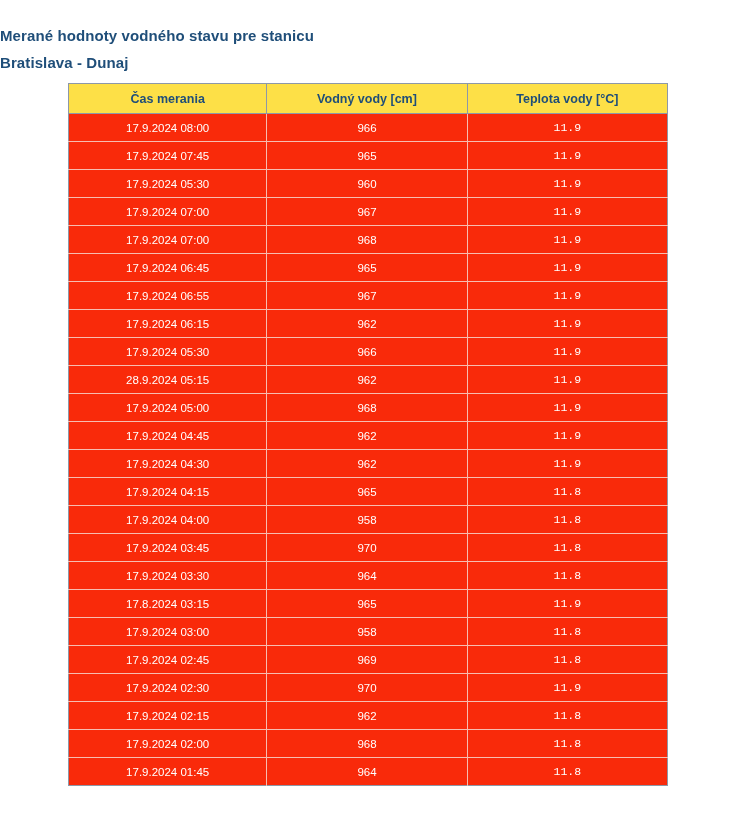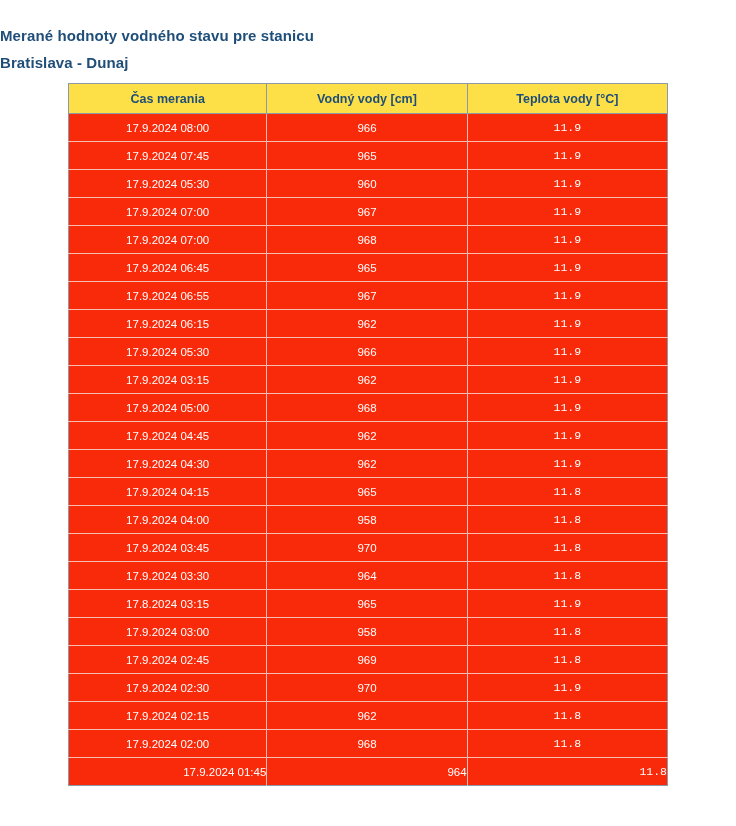--- a/index.html
+++ b/index.html
@@ -63,21 +63,20 @@
     border-bottom: 1px solid #f7bdb0;
     padding: 0;
     white-space: nowrap;
   }
   table.measurements td:last-child {
     border-right: none;
     font-family: Liberation Mono, monospace;
   }
   table.measurements tr:last-child td {
     border-bottom: none;
-    text-align: right;
   }
   .col-time { width: 198px; }
   .col-level { width: 200px; }
   .col-temp { width: 200px; }
 </style>
 </head>
 <body>
 
 <div class="page">
 
@@ -140,21 +139,21 @@
             <td>17.9.2024 06:15</td>
             <td>962</td>
             <td>11.9</td>
           </tr>
           <tr>
             <td>17.9.2024 05:30</td>
             <td>966</td>
             <td>11.9</td>
           </tr>
           <tr>
-            <td>17.9.2024 03:15</td>
+            <td>28.9.2024 05:15</td>
             <td>962</td>
             <td>11.9</td>
           </tr>
           <tr>
             <td>17.9.2024 05:00</td>
             <td>968</td>
             <td>11.9</td>
           </tr>
           <tr>
             <td>17.9.2024 04:45</td>

